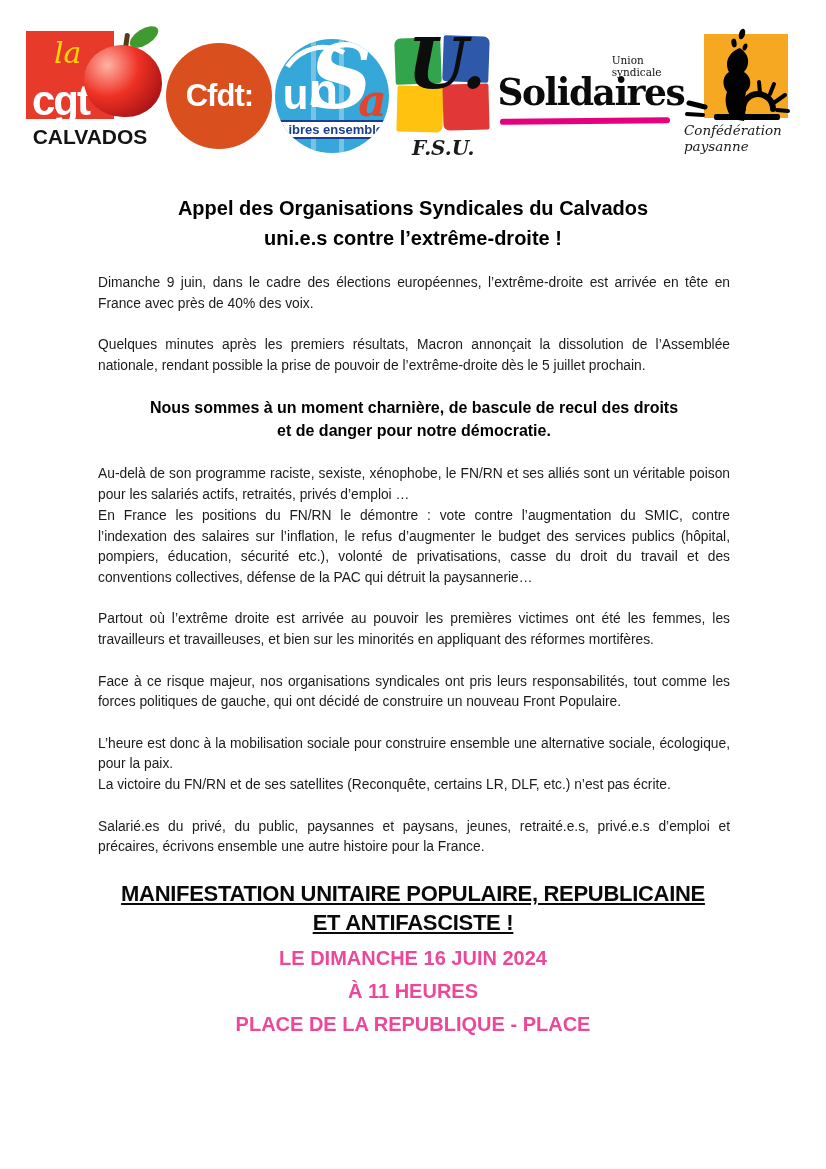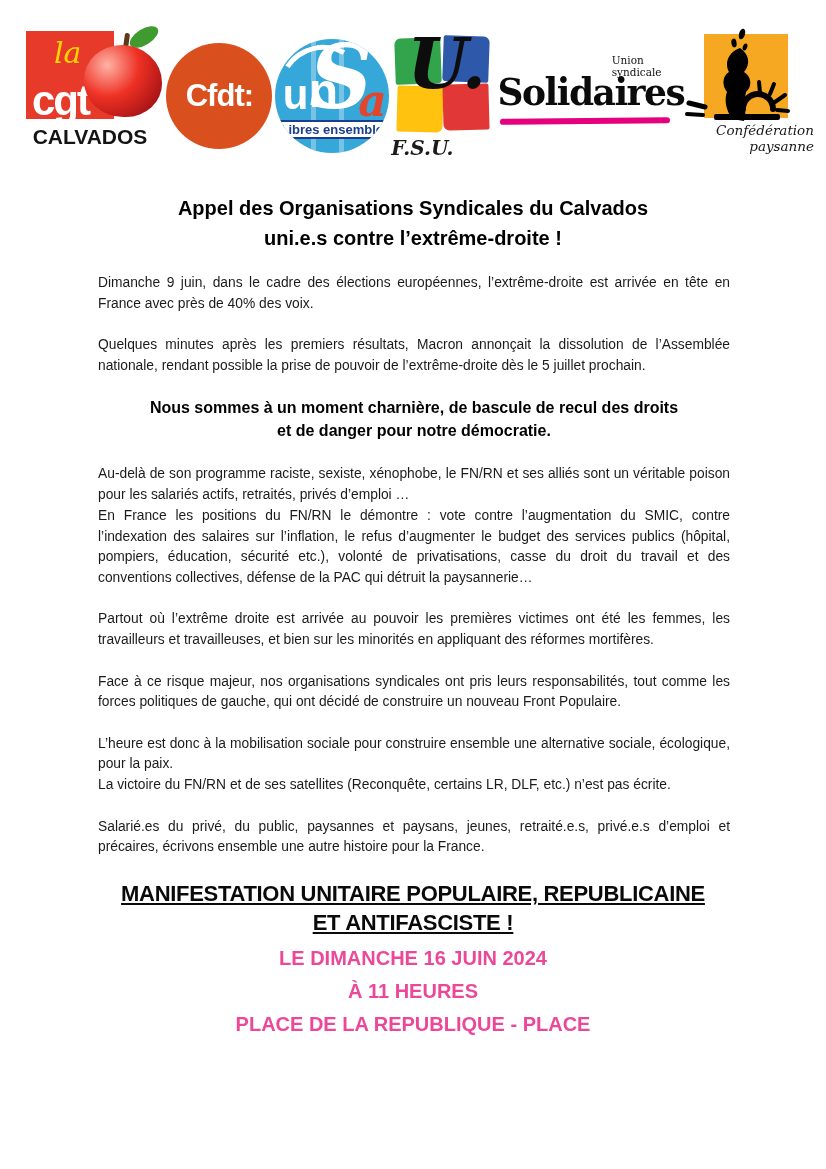--- a/index.html
+++ b/index.html
@@ -55,39 +55,39 @@
 
   
   .logo-fsu { width:104px; height:128px; }
   .fsu-sq { position:absolute; width:46px; height:46px; }
   .fsu-green  { left:4px;  top:6px;  background:#31a44c; transform:rotate(-2deg); border-radius:6px 2px 4px 2px; }
   .fsu-blue   { left:52px; top:4px;  background:#2e59ab; transform:rotate(2deg);  border-radius:2px 6px 2px 4px; }
   .fsu-yellow { left:6px;  top:54px; background:#ffc20e; transform:rotate(1.5deg); border-radius:2px 4px 6px 2px; }
   .fsu-red    { left:52px; top:52px; background:#e23737; transform:rotate(-1.5deg); border-radius:4px 2px 2px 6px; }
   .fsu-u { position:absolute; left:16px; top:-10px; color:#0d0d0d; font-size:70px;
            font-family:"DejaVu Serif", serif; font-style:italic; font-weight:bold; }
-  .fsu-label { position:absolute; bottom:0; left:0; width:100%; 
+  .fsu-label { position:absolute; bottom:0; left:0; width:100%; text-align:center;
                font-family:"DejaVu Serif", serif; font-style:italic; font-weight:bold; font-size:20px; }
 
   
   .logo-solidaires { width:176px; height:84px; }
   .sol-sup { position:absolute; top:0; right:12px; font-family:"DejaVu Serif", serif;
              font-size:10.5px; line-height:12px; color:#111; }
   .sol-sup span { display:block; }
   .sol-word { position:absolute; top:16px; left:0; font-family:"DejaVu Serif", serif;
               font-weight:bold; font-size:36px; letter-spacing:-1.5px; color:#0b0b0b;
               transform:scaleY(1.05); }
   .sol-underline { position:absolute; top:64px; left:2px; width:170px; height:6px;
                    background:#e5007d; border-radius:3px; transform:rotate(-.6deg); }
 
   
   .logo-conf { width:138px; height:132px; }
   .conf-square { position:absolute; left:28px; top:4px; width:84px; height:84px; background:#f7a823; }
   .conf-svg { position:absolute; left:4px; top:-4px; width:128px; height:104px; }
-  .conf-label { position:absolute; bottom:8px; left:0; width:100%; text-align:right;
+  .conf-label { position:absolute; bottom:8px; left:8px; width:100%; text-align:left;
                 font-family:"DejaVu Serif", serif; font-style:italic; font-size:13.5px; color:#181818; }
 
   
   .doc-title { margin-top:28px; text-align:center; font-weight:bold; font-size:20px;
                line-height:30px; color:#000; }
   .body-wrap { margin:20px 96px 0 98px; }
   .body-wrap p { font-size:13.8px; line-height:20.8px; text-align:justify;
                  margin-bottom:20.5px; color:#1b1b1b; }
   .body-wrap p.tight { margin-bottom:0; }
   .mid-heading { text-align:center; font-weight:bold; font-size:16px; line-height:22.5px;

